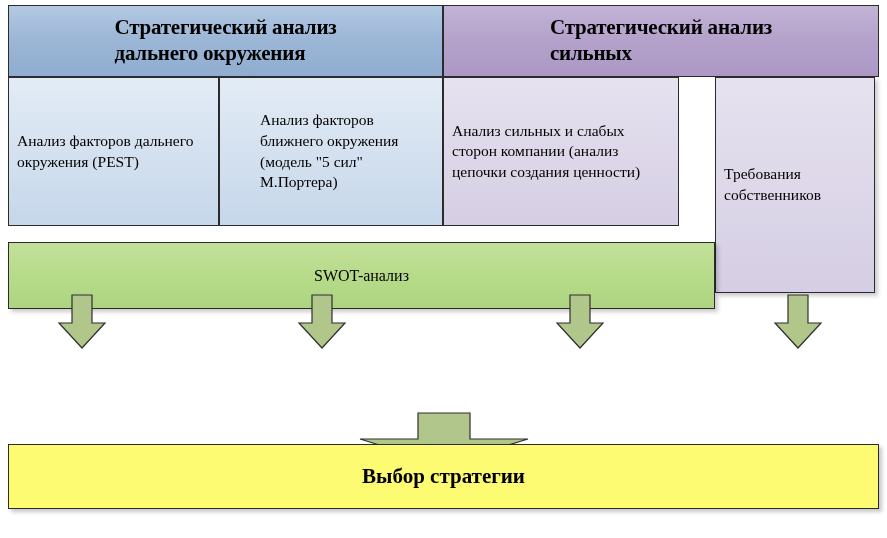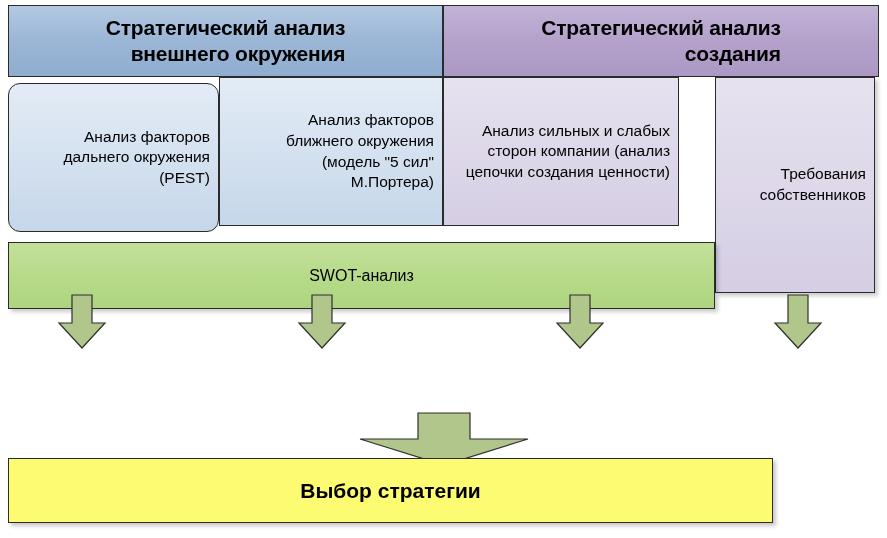--- a/index.html
+++ b/index.html
@@ -15,23 +15,24 @@
     font-family: "Liberation Sans", sans-serif;
     overflow: hidden;
   }
 
   .box {
     position: absolute;
     box-sizing: border-box;
     display: flex;
     align-items: center;
     justify-content: center;
-    text-align: right;
+    text-align: left;
     color: #000000;
     border: 1px solid #2b2b2b;
+    font-family: Liberation Serif, serif;
   }
 
   .hdr {
     font-size: 21px;
     font-weight: bold;
     line-height: 1.22;
     letter-spacing: -0.2px;
   }
 
   .cell {
@@ -90,32 +91,32 @@
   }
 </style>
 </head>
 <body>
 
 <div id="canvas">
 
   <div class="box hdr hdr-ext" style="left:8px; top:5px; width:435px; height:72px;">
     <div>
       <div>Стратегический анализ</div>
-      <div>внешнего окружения</div>
+      <div>дальнего окружения</div>
     </div>
   </div>
 
   <div class="box hdr hdr-int" style="left:443px; top:5px; width:436px; height:72px;">
     <div>
       <div>Стратегический анализ</div>
-      <div>создания</div>
+      <div>сильных</div>
     </div>
   </div>
 
-  <div class="box cell cell-blue" style="left:8px; top:83px; width:211px; height:149px;border-radius:12px;">
+  <div class="box cell cell-blue" style="left:8px; top:77px; width:211px; height:149px;">
     <span>Анализ факторов дальнего окружения (PEST)</span>
   </div>
 
   <div class="box cell cell-blue" style="left:219px; top:77px; width:224px; height:149px;padding-left:40px;">
     <span>Анализ факторов ближнего окружения (модель "5 сил" М.Портера)</span>
   </div>
 
   <div class="box cell cell-purple" style="left:443px; top:77px; width:236px; height:149px;">
     <span>Анализ сильных и слабых сторон компании (анализ цепочки создания ценности)</span>
   </div>
@@ -152,17 +153,17 @@
     </svg>
   </div>
 
 
   <div class="arrow" style="left:358px; top:413px; width:172px; height:53px;">
     <svg width="172" height="53" viewBox="0 0 172 53">
       <polygon points="60,0 112,0 112,26 170,26 86,52 2,26 60,26"></polygon>
     </svg>
   </div>
 
-  <div class="box band-yellow" style="left:8px; top:458px; width:765px; height:65px;">
+  <div class="box band-yellow" style="left:8px; top:444px; width:871px; height:65px;">
     <span>Выбор стратегии</span>
   </div>
 
 </div>
 
 </body></html>

